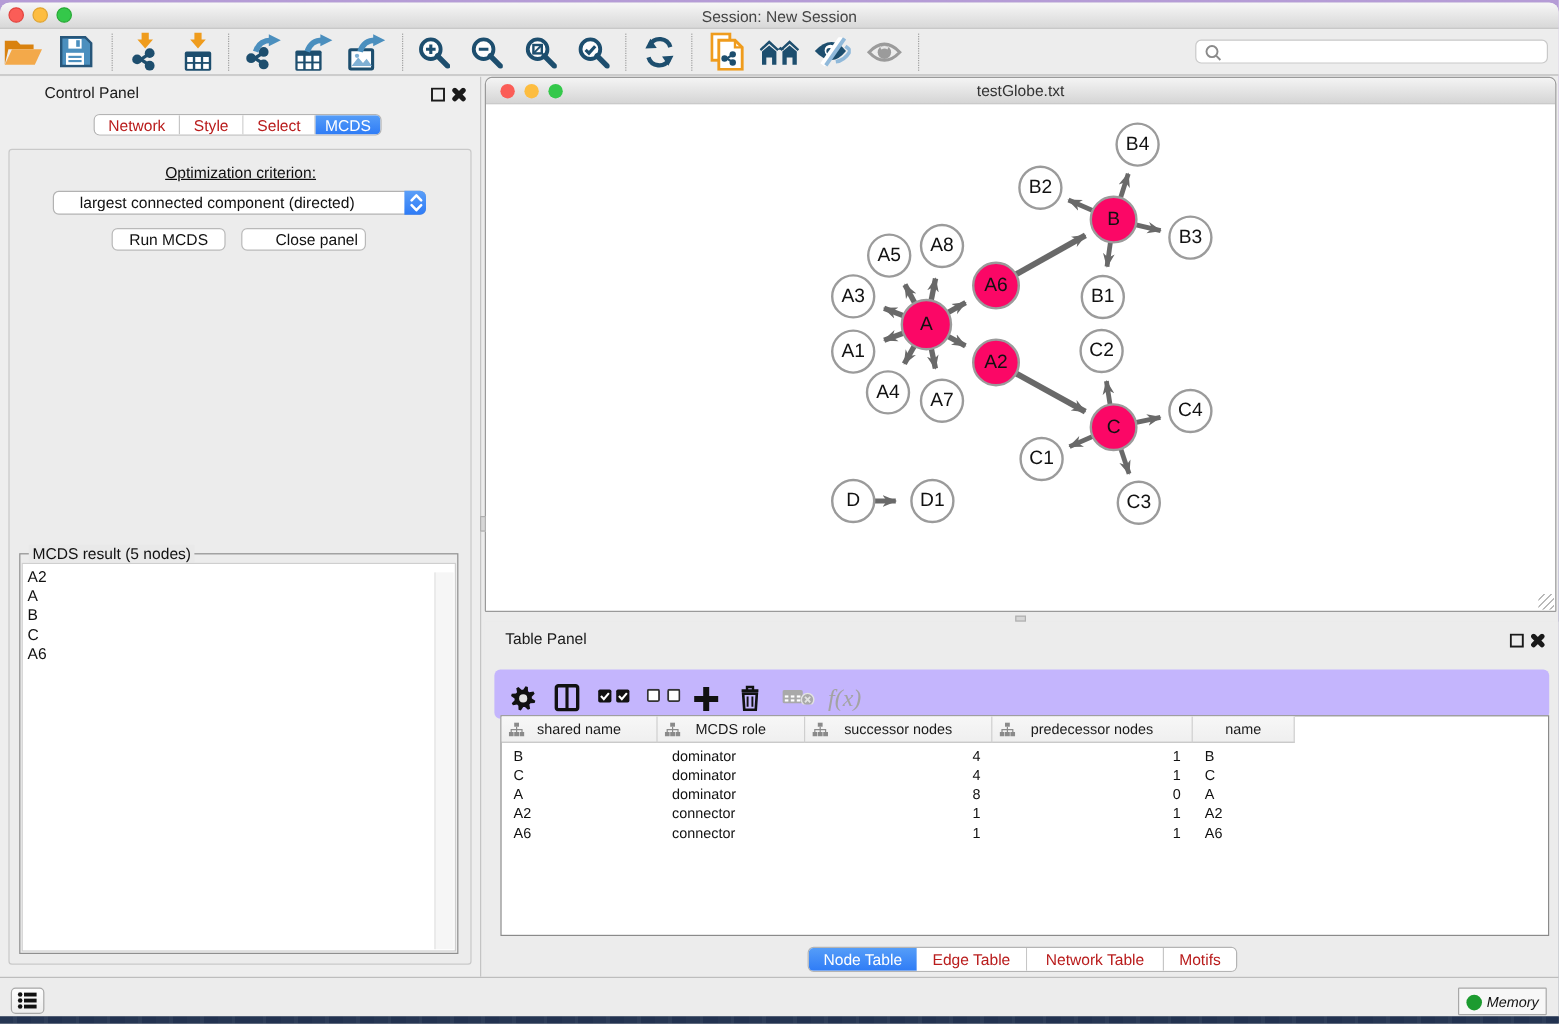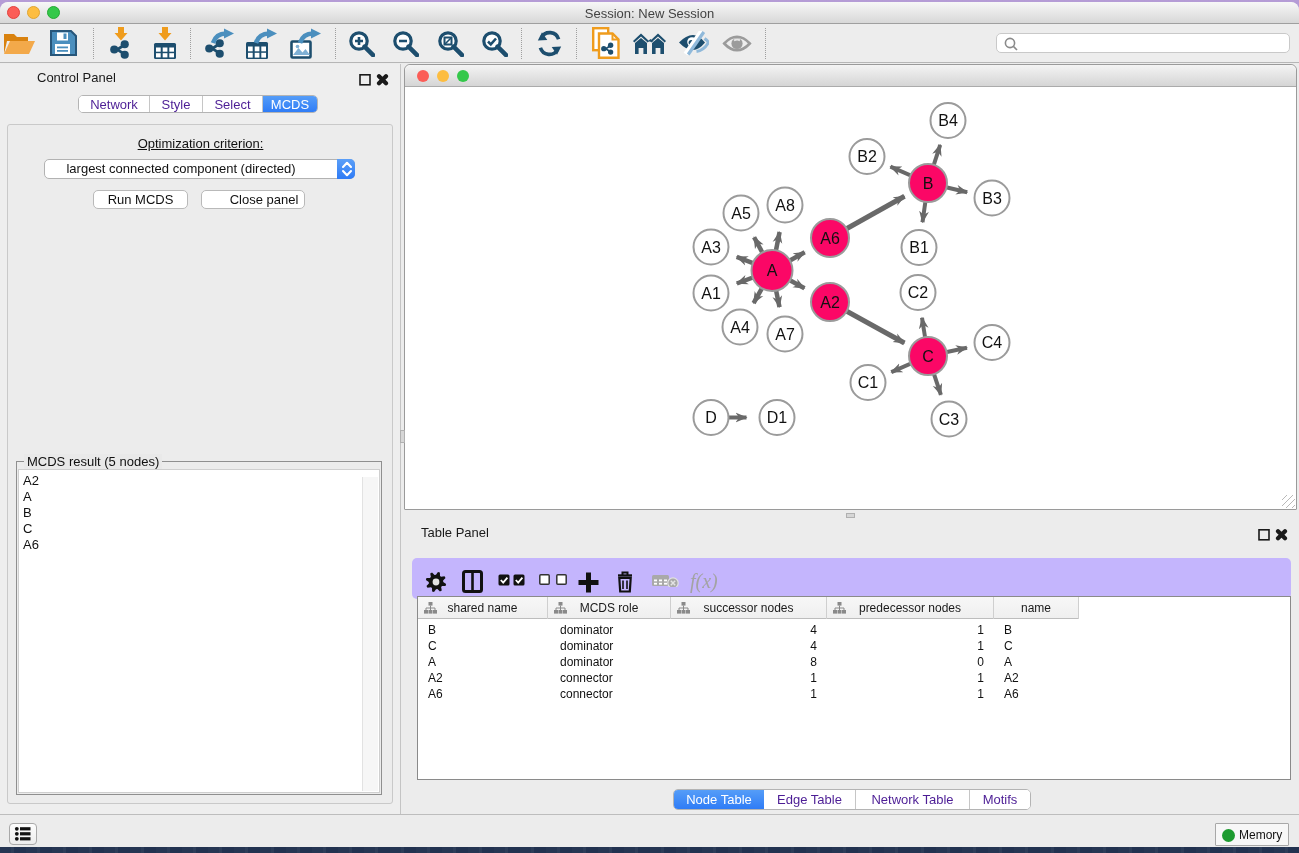--- a/index.html
+++ b/index.html
@@ -19,21 +19,21 @@
 #toolbar .sep { position:absolute; top:4px; height:31px; width:0; border-left:1px dotted #9f9f9f; }
 .ticon { position:absolute; top:5px; }
 #searchbox { position:absolute; left:996px; top:9px; width:294px; height:20px; background:#fff; border:1px solid #c9c9c9; border-radius:5px; }
 
 #cpanel { position:absolute; left:0; top:62px; width:401px; height:750px; background:#eeeeee; border-right:1px solid #c4c4c4; }
 #cpanel .hdr { position:absolute; left:13px; top:6px; font-size:13px; color:#1a1a1a;margin-left:24px; }
 .wicons { position:absolute; }
 #cp-inner { position:absolute; left:7px; top:60px; width:386px; height:680px; background:#ececec; border:1px solid #c9c9c9; border-radius:3px; }
 
 .segc { position:absolute; display:flex; background:#fff; border:1px solid #b4b4b4; border-radius:5px; overflow:hidden; font-size:13px; }
-.segc .sg { display:flex; align-items:center; justify-content:center; height:100%; color:#4c1d95; border-right:1px solid #c6c6c6; background:#fff; padding-top:0px;}
+.segc .sg { display:flex; align-items:center; justify-content:center; height:100%; color:#b91c1c; border-right:1px solid #c6c6c6; background:#fff; padding-top:0px;}
 .segc .sg:last-child { border-right:none; }
 .segc .sel { background:linear-gradient(180deg,#559df8,#2f7cf6); color:#fff; border-right:none; }
 #cptabs { left:78px; top:31px; height:18px; }
 #cptabs .sg1 { width:71px; } #cptabs .sg2 { width:53px; } #cptabs .sg3 { width:60px; } #cptabs .sg4 { width:54px; }
 #optlabel { position:absolute; left:0; width:401px; top:72px; text-align:center; font-size:13px; color:#111;text-decoration:underline; }
 #dropdown { position:absolute; left:44px; top:95px; width:311px; height:20px; background:#fff; border:1px solid #b2b2b2; border-radius:5px; font-size:13px; color:#111; }
 #dropdown .txt { position:absolute; left:0; right:37px; top:1px; text-align:center; white-space:nowrap; overflow:hidden; }
 #dropdown .spin { position:absolute; right:-1px; top:-1px; width:18.5px; height:20px; background:linear-gradient(180deg,#5b9ff8,#2e7bf6); border-radius:0 5px 5px 0; }
 .btn { position:absolute; height:19px; background:#fff; border:1px solid #b9b9b9; border-radius:5px; font-size:13px; color:#111; text-align:center; line-height:17px; }
 #btn-run { left:93px; top:126px; width:95px; }
@@ -65,21 +65,21 @@
 #tbody { position:absolute; left:0; top:23px; width:872px; font-size:12px; color:#111; }
 #tbody .row { position:absolute; height:16px; line-height:16px; width:100%; }
 #tbody .c { position:absolute; height:16px; }
 #ttabs { left:269px; top:271px; height:21px; }
 #ttabs .sg1 { width:90px; } #ttabs .sg2 { width:92px; } #ttabs .sg3 { width:114px; } #ttabs .sg4 { width:60px; }
 
 #statusbar { position:absolute; left:0; top:812px; width:1299px; height:33px; background:#ececec; border-top:1px solid #bdbdbd; }
 #sb-list { position:absolute; left:9px; top:8px; width:28px; height:22px; background:linear-gradient(180deg,#fdfdfd,#ededed); border:1px solid #a9a9a9; border-radius:4px; }
 #sb-mem { position:absolute; right:10px; top:8px; width:74px; height:23px; background:#f7f7f7; border:1px solid #a8a8a8; border-radius:1px; font-size:12px; color:#111; }
 #sb-mem .dot { position:absolute; left:6px; top:4.5px; width:13px; height:13px; border-radius:50%; background:#1d9b30; }
-#sb-mem .mtxt { position:absolute; left:23px; top:4px; }
+#sb-mem .mtxt { position:absolute; left:23px; top:4px;font-style:italic; }
 </style>
 </head>
 <body>
 <div id="win">
   <div id="titlebar">
     <div class="tl t1"></div>
       <div class="tl t2"></div>
       <div class="tl t3"></div>
     <div class="ttl">Session: New Session</div>
   </div>
@@ -266,20 +266,21 @@
           <div class="li">A6</div>
           <div class="sb"></div>
         </div>
     </div>
   </div>
   <div id="netwin">
     <div id="netbar">
       <div class="tl t1"></div>
         <div class="tl t2"></div>
         <div class="tl t3"></div>
+      <div class="ttl">testGlobe.txt</div>
     </div>
 <svg width="893" height="424" viewBox="0 0 893 424" style="position:absolute;left:0;top:0">
 <defs>
           <marker id="arw" markerWidth="13" markerHeight="11" refX="11" refY="5.5" orient="auto" markerUnits="userSpaceOnUse">
             <path d="M0,0.6 L12,5.5 L0,10.4 L3.6,5.5 Z" fill="#696969"></path>
           </marker>
         </defs>
 <g stroke="#696969">
 <line x1="367.0" y1="205.5" x2="349.1" y2="172.2" stroke-width="4.5" marker-end="url(#arw)"></line>
 <line x1="367.0" y1="205.5" x2="374.6" y2="167.0" stroke-width="4.5" marker-end="url(#arw)"></line>

